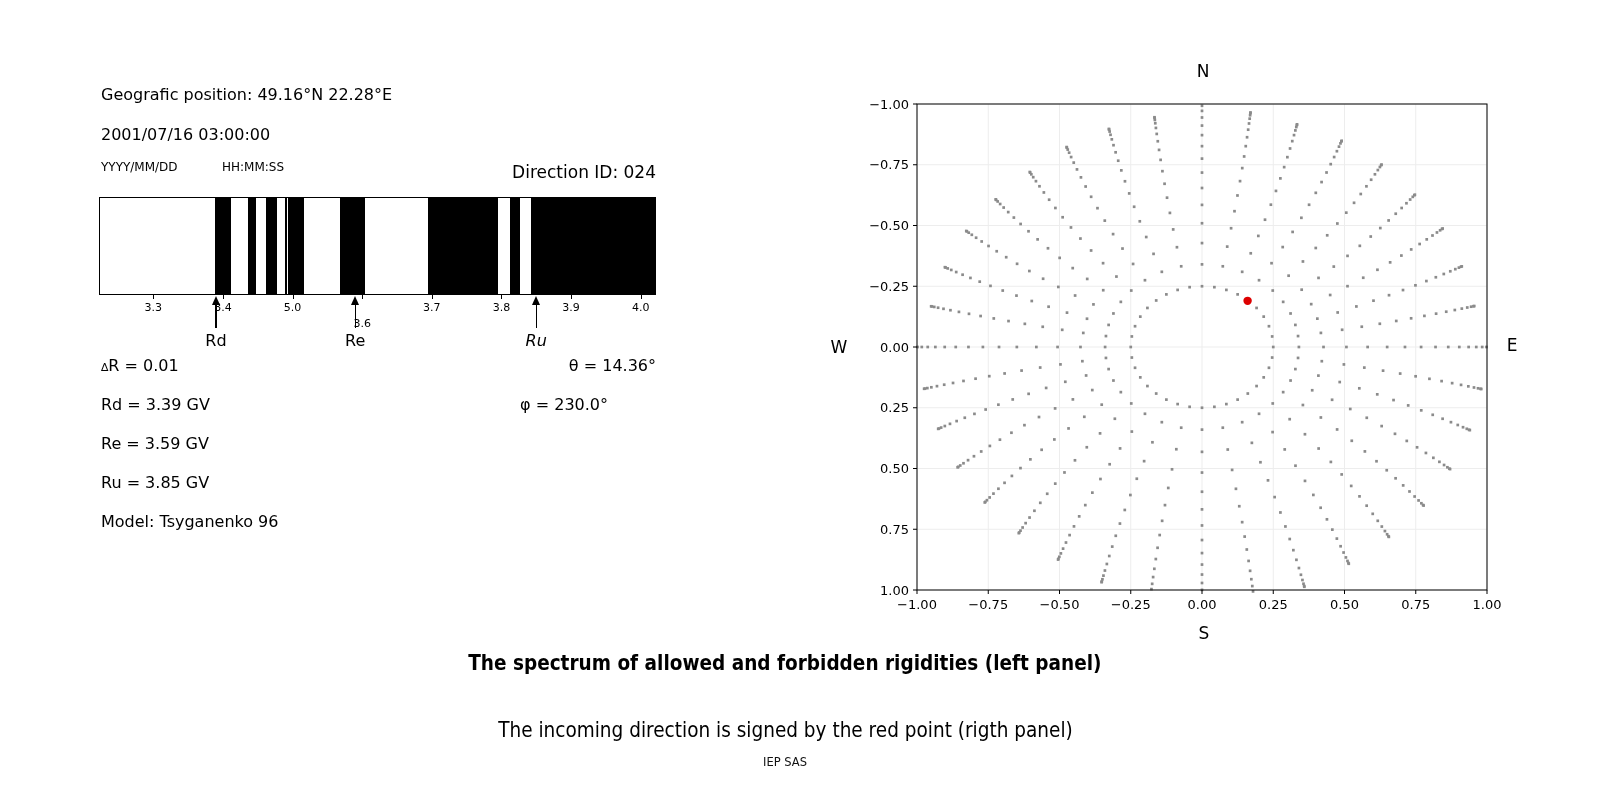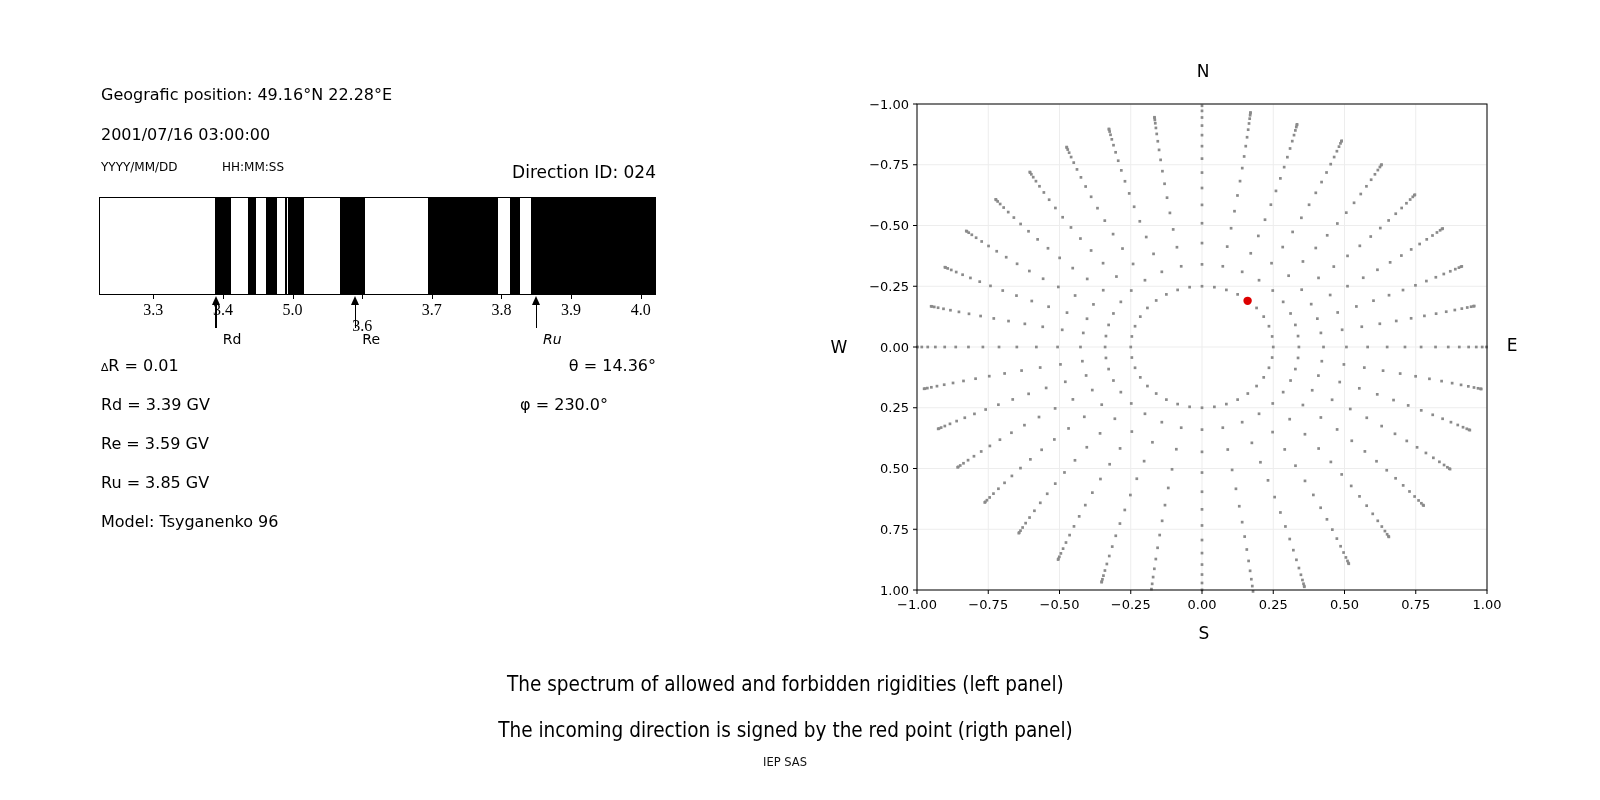--- a/index.html
+++ b/index.html
@@ -7,25 +7,25 @@
           font-family:"DejaVu Sans","Liberation Sans",sans-serif;color:#000;}
   .abs{position:absolute;}
   .t16{font-size:16px;line-height:19px;}
   .t17{font-size:17px;line-height:20px;}
   .t11{font-size:12px;line-height:13px;}
   .right-align{text-align:right;}
   #spectrum-box{position:absolute;left:99px;top:197px;width:557px;height:98px;
                 border:1px solid #000;box-sizing:border-box;background:#fff;overflow:hidden;}
   .band{position:absolute;top:0;height:100%;background:#000;}
   .xtick{position:absolute;width:1px;height:5px;background:#000;}
-  .xtick-label{position:absolute;transform:translateX(-50%);font-size:16px;font-family:Liberation Serif, serif;}
+  .xtick-label{position:absolute;transform:translateX(-50%);font-size:11px;}
   .arrow-shaft{position:absolute;width:1.4px;background:#000;}
   .arrow-head{position:absolute;width:0;height:0;border-left:4px solid transparent;
               border-right:4px solid transparent;border-bottom:9px solid #000;transform:translateX(-50%);}
-  .arrow-label{position:absolute;transform:translateX(-50%);font-size:14px;margin-left:16px;}
+  .arrow-label{position:absolute;transform:translateX(-50%);font-size:16px;}
   .delta-line::first-letter{font-size:11px;}
   .caption{position:absolute;left:0;width:1570px;text-align:center;font-size:21px;}
   .caption .squeeze{display:inline-block;transform:scaleX(0.88);transform-origin:50% 50%;}
   .credit{position:absolute;left:0;width:1570px;text-align:center;font-size:11.5px;color:#111;}
   svg text{font-family:"DejaVu Sans","Liberation Sans",sans-serif;}
 </style>
 </head>
 <body>
 
 <div id="canvas">
@@ -734,17 +734,17 @@
       <text x="667" y="559" text-anchor="middle" font-size="13px" fill="#000">1.00</text>
       <line x1="93" y1="54" x2="97" y2="54" stroke="#000" stroke-width="1"></line>
       <text x="89" y="58.5" text-anchor="end" font-size="13px" fill="#000">−1.00</text>
       <text x="383" y="27" text-anchor="middle" font-size="17px" fill="#000">N</text>
       <text x="384" y="589" text-anchor="middle" font-size="17px" fill="#000">S</text>
       <text x="19" y="303" text-anchor="middle" font-size="17px" fill="#000">W</text>
       <text x="692" y="301" text-anchor="middle" font-size="17px" fill="#000">E</text>
       <circle cx="427.59999999999997" cy="250.83" r="4.2" fill="#dd0000"></circle>
     </svg>
 
-  <div class="caption" style="top:672px;"><span class="squeeze">The spectrum of allowed and forbidden rigidities (left panel)</span></div>
+  <div class="caption" style="top:651px;font-weight:bold;"><span class="squeeze">The spectrum of allowed and forbidden rigidities (left panel)</span></div>
   <div class="caption" style="top:718px;"><span class="squeeze">The incoming direction is signed by the red point (rigth panel)</span></div>
   <div class="credit" style="top:755px;"><span class="squeeze">IEP SAS</span></div>
 
 </div>
 
 </body></html>

